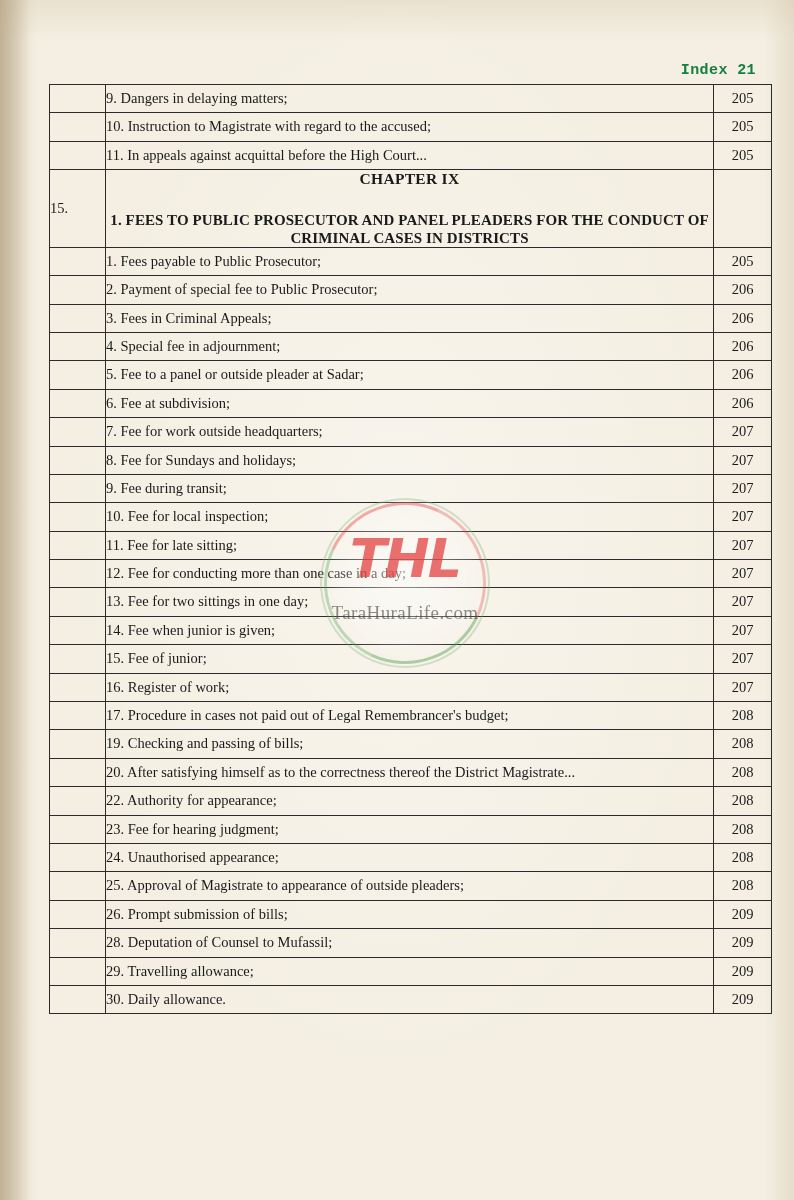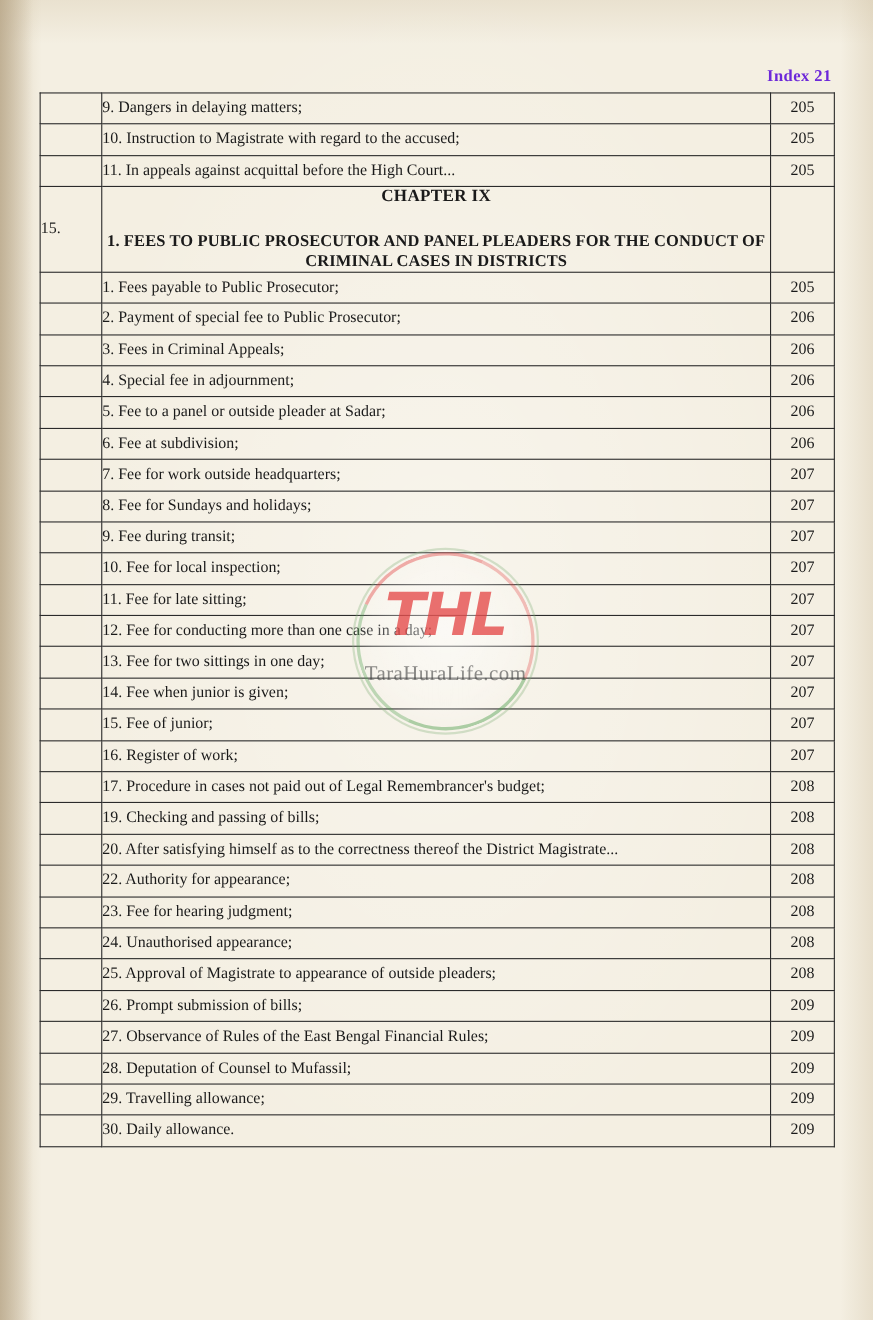--- a/index.html
+++ b/index.html
@@ -43,30 +43,30 @@
     transform: scaleX(-1);
     pointer-events: none;
     user-select: none;
     white-space: pre-line;
   }
 
   .header {
     position: absolute;
     top: 62px;
     right: 38px;
-    font-family: Liberation Serif, serif;
+    font-family: Liberation Mono, monospace;
     font-weight: bold;
     font-size: 15px;
     letter-spacing: 0.4px;
-    color: #6d28d9;
+    color: #15803d;
   }
 
   .table-wrap {
     position: absolute;
-    left: 36px;
+    left: 49px;
     top: 84px;
     width: 722px;
   }
 
   table.index {
     border-collapse: collapse;
     width: 100%;
     table-layout: fixed;
   }
 
@@ -345,25 +345,20 @@
           <td class="title">25. Approval of Magistrate to appearance of outside pleaders;</td>
           <td class="page">208</td>
         </tr>
         <tr>
           <td class="num"></td>
           <td class="title">26. Prompt submission of bills;</td>
           <td class="page">209</td>
         </tr>
         <tr>
           <td class="num"></td>
-          <td class="title">27. Observance of Rules of the East Bengal Financial Rules;</td>
-          <td class="page">209</td>
-        </tr>
-        <tr>
-          <td class="num"></td>
           <td class="title">28. Deputation of Counsel to Mufassil;</td>
           <td class="page">209</td>
         </tr>
         <tr>
           <td class="num"></td>
           <td class="title">29. Travelling allowance;</td>
           <td class="page">209</td>
         </tr>
         <tr>
           <td class="num"></td>

